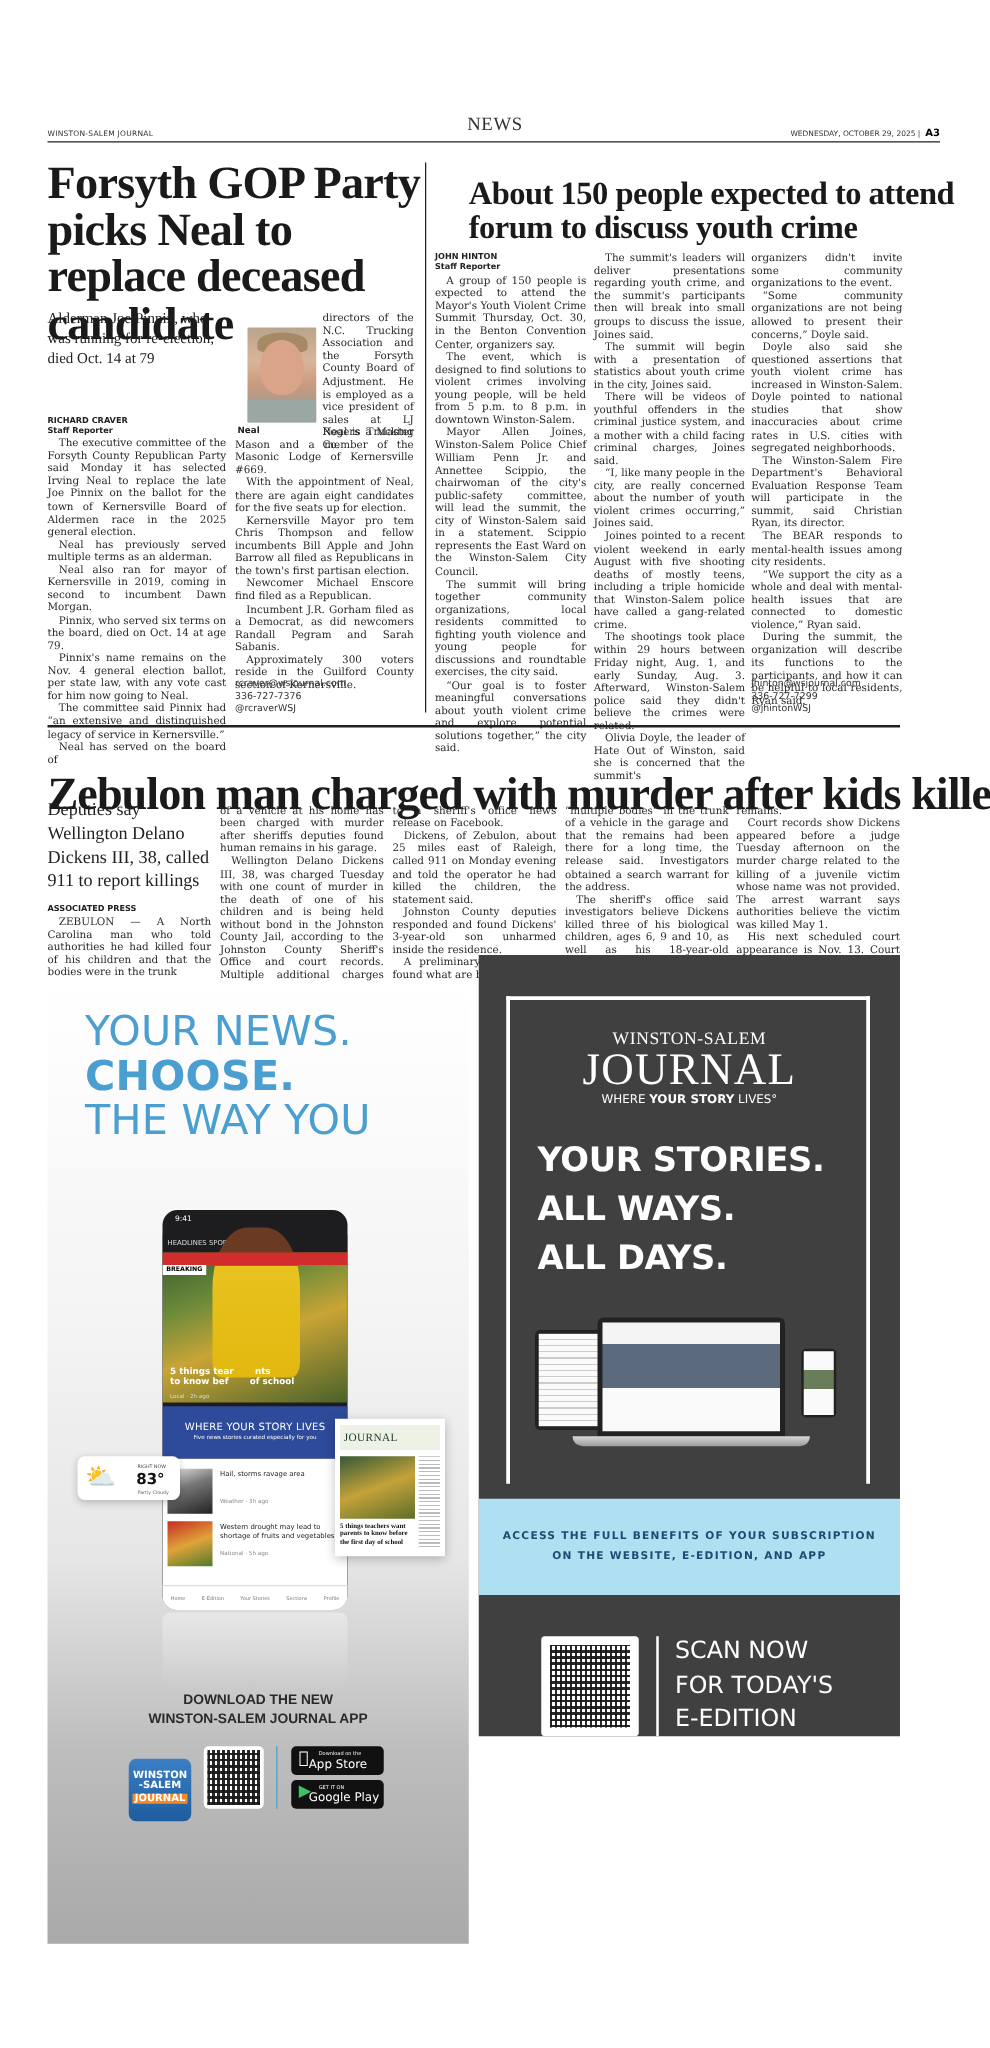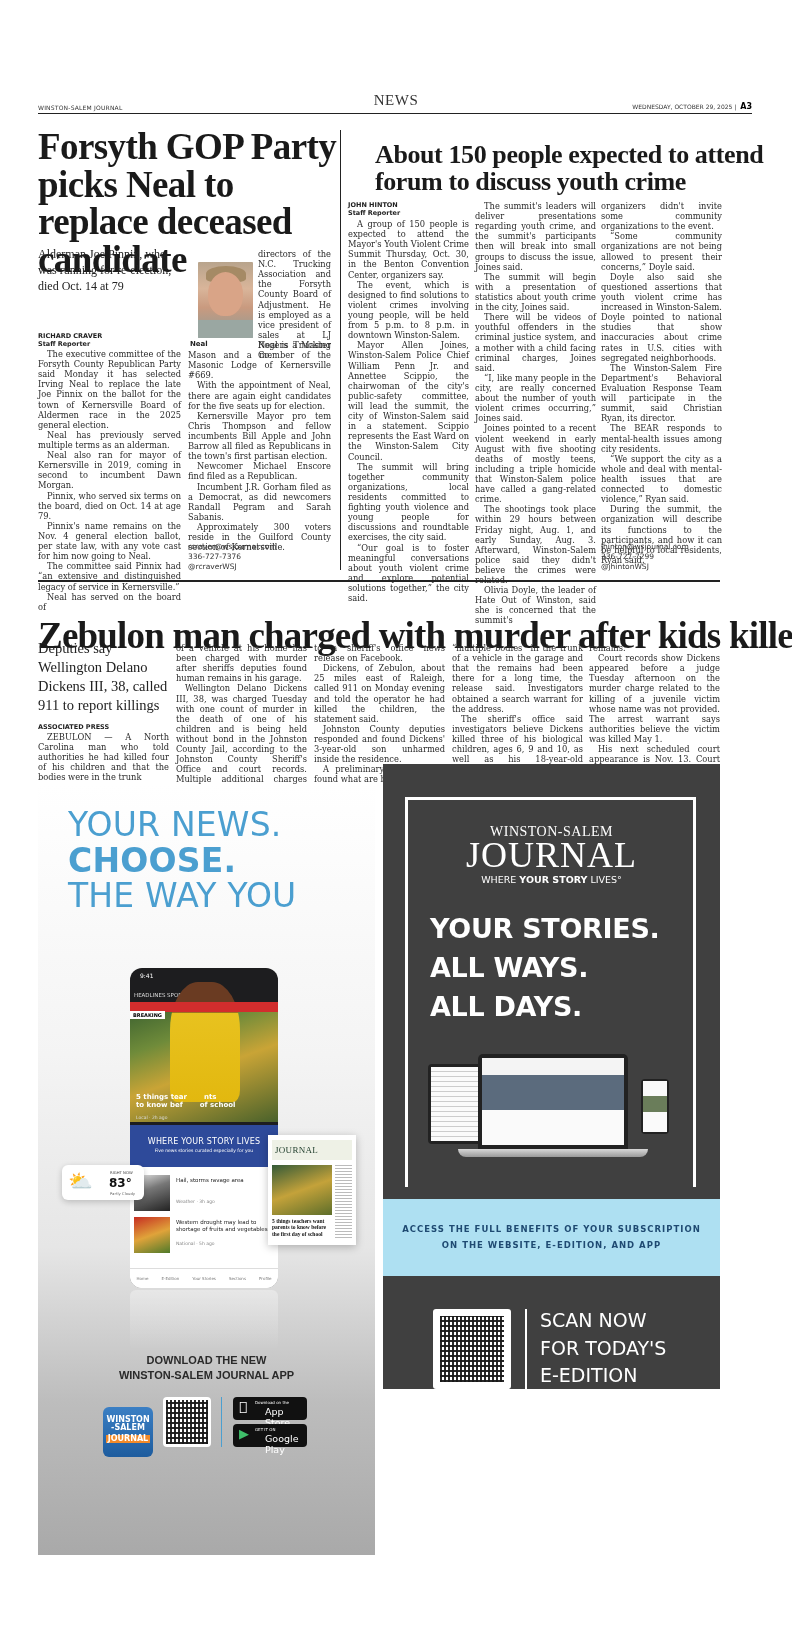--- a/index.html
+++ b/index.html
@@ -79,21 +79,21 @@
   .app-qr { position: absolute; left: 125px; top: 612px; width: 48px; height: 50px; background: #fff; border-radius: 4px; padding: 3px; }
   .qr-grid { width: 100%; height: 100%; background:
       linear-gradient(90deg, transparent 0, transparent 100%),
       repeating-linear-gradient(90deg, #111 0 2px, #fff 2px 4px),
       repeating-linear-gradient(0deg, #111 0 2px, #fff 2px 5px);
       background-blend-mode: multiply; opacity: 0.9; }
   .sep { position: absolute; left: 183px; top: 612px; width: 1px; height: 50px; background: #4b9fd0; }
   .store { position: absolute; left: 195px; width: 74px; height: 23px; background: #111; border-radius: 4px; color: #fff; font-family: "DejaVu Sans", sans-serif; }
   .store .g { position: absolute; left: 6px; top: 3px; font-size: 13px; line-height: 1; }
   .store .s1 { position: absolute; left: 22px; top: 3px; font-size: 4px; }
-  .store .s2 { position: absolute; left: 32px; top: 9px; font-size: 9.5px; }
+  .store .s2 { position: absolute; left: 14px; top: 9px; font-size: 9.5px; }
   .appstore { top: 612px; }
   .gplay { top: 639px; }
 
   
   .ad-right { left: 383px; top: 764px; width: 337px; height: 625px; background: #404040; overflow: hidden; }
   .frame { position: absolute; left: 22px; top: 33px; width: 291px; height: 390px; border: 3px solid #fff; border-bottom: none; }
   .wsj1 { position: absolute; left: 0; width: 337px; top: 60px; text-align: center; font-family: "Liberation Serif", serif; color: #fff; font-size: 14px; letter-spacing: 0.5px; }
   .wsj2 { position: absolute; left: 0; width: 337px; top: 70px; text-align: center; font-family: "Liberation Serif", serif; color: #fff; font-size: 36px; letter-spacing: 1px; }
   .wsj3 { position: absolute; left: 0; width: 337px; top: 110px; text-align: center; font-family: "DejaVu Sans", sans-serif; color: #fff; font-size: 9.5px; }
   .wsj3 b { font-weight: bold; }

